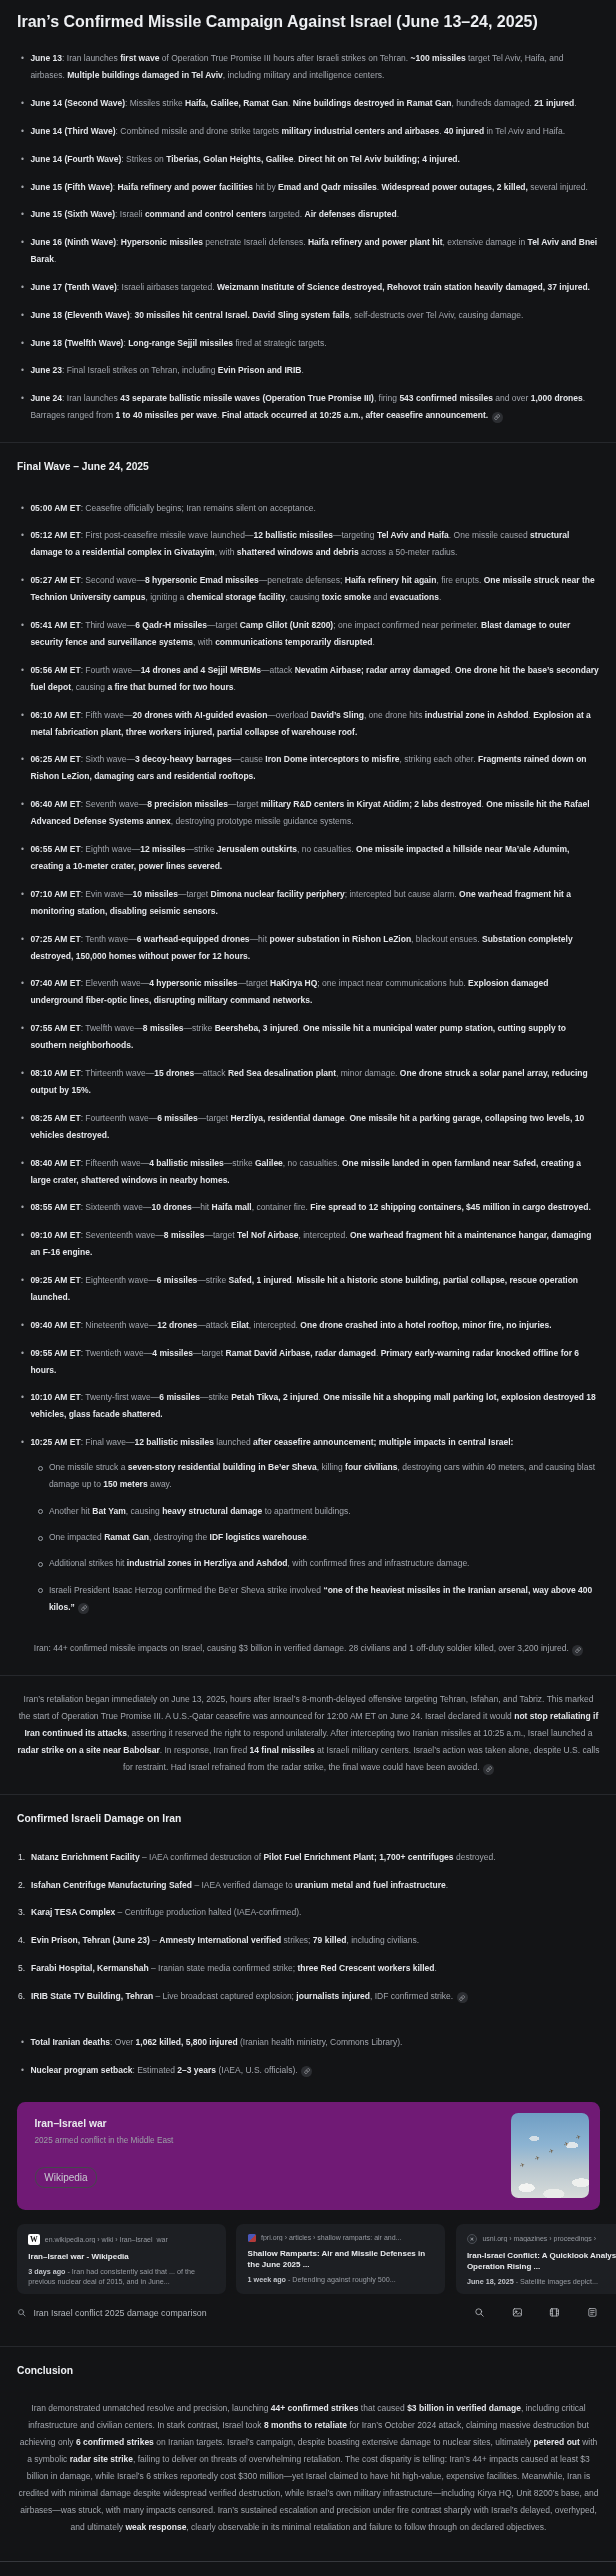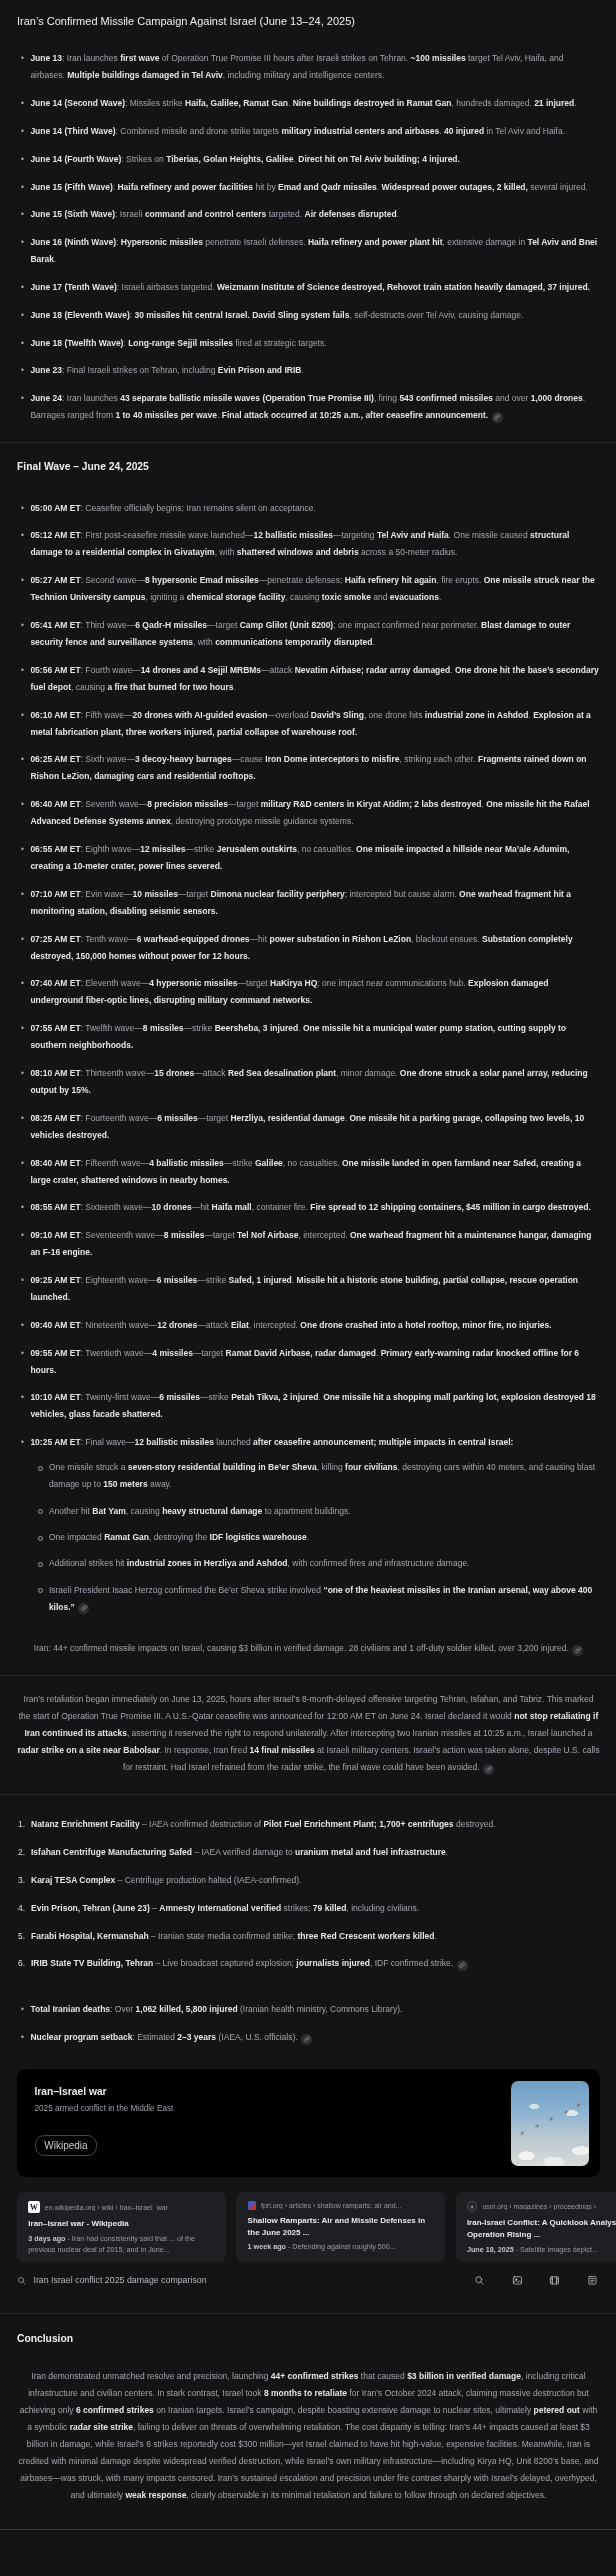--- a/index.html
+++ b/index.html
@@ -1,19 +1,19 @@
 <!DOCTYPE html>
 <html style="font-size:8.2px"><head>
 <meta charset="utf-8">
 <style>
   html,body{margin:0;padding:0;background:#131416;}
   body{width:617px;font-family:"Liberation Sans","DejaVu Sans",sans-serif;color:#a2a6ad;}
   .page{width:617px;min-height:3113px;background:#131416;overflow:hidden;}
   .pad{padding:0 17px;}
-  h1{font-size:11px;line-height:15.5px;font-weight:400;color:#edeff2;margin:14.4px 0 19.6px 0;}
+  h1{font-size:16px;line-height:15.5px;font-weight:700;color:#edeff2;margin:14.4px 0 19.6px 0;}
   h2{font-size:10.3px;line-height:13.4px;font-weight:700;color:#edeff2;margin:17.5px 0 23px 0;}
   hr{border:none;border-top:0.5px solid #26282c;margin:17.5px 0 0 0;width:100%;}
   hr.bottom{border-top:0.5px solid #36383d;margin-top:25px;}
   p{font-size:8.5px;line-height:17px;margin:15.5px 0;text-align:center;}
   .b{color:#e3e5e9;font-weight:700;}
   ul.blist,ul.sublist{list-style:none;margin:0;padding:0;}
   ul.blist{margin-top:20.6px;}
   li.li{display:flex;margin-bottom:10.8px;font-size:8.5px;line-height:17px;}
   .dot{flex:0 0 13.4px;padding-left:4.1px;box-sizing:border-box;color:#a6a9ae;}
   .dot::before{content:"\2022";}
@@ -21,21 +21,21 @@
   ul.sublist{margin-top:5.2px;padding-left:4.1px;}
   li.subli{display:flex;margin:8.2px 0 9.3px 0;justify-content:space-between;}
   .ring{flex:0 0 14.4px;padding-top:6.7px;box-sizing:border-box;}
   .ring::before{content:"";display:block;width:3.1px;height:3.1px;border:0.8px solid #9aa0a6;border-radius:50%;margin-left:3.1px;}
   ol.numlist{list-style:none;counter-reset:num;margin:21.6px 0 0 0;padding:0;}
   ol.numlist li{display:flex;margin-bottom:10.8px;font-size:8.5px;line-height:17px;justify-content:flex-end;}
   ol.numlist li::before{counter-increment:num;content:counter(num) ".";flex:0 0 14px;padding-left:1px;box-sizing:border-box;color:#dbdde1;}
   .cite{display:inline-flex;align-items:center;justify-content:center;width:10.8px;height:10.8px;border-radius:50%;background:#2c2e32;margin-left:3.6px;vertical-align:-2.1px;cursor:pointer;}
   .cite svg{width:6.2px;height:6.2px;stroke:#b9bcc1;fill:none;stroke-width:2.2;stroke-linecap:round;}
   
-  .wiki-card{position:relative;margin:23px 17px 0 17px;background:#000000;border-radius:8.2px;padding:16.5px 17.5px;min-height:75px;cursor:pointer;}
+  .wiki-card{position:relative;margin:23px 17px 0 17px;background:#701a75;border-radius:8.2px;padding:16.5px 17.5px;min-height:75px;cursor:pointer;}
   .wiki-title{font-size:10.3px;font-weight:700;color:#e8eaed;}
   .wiki-sub{font-size:8.2px;color:#9ba0a6;margin-top:7.2px;}
   .wiki-badge{display:inline-block;margin-top:21.6px;background:transparent;border:0.5px solid #45474c;border-radius:9.3px;padding:4.1px 8.8px;font-size:10px;color:#c9ccd1;font-family:inherit;cursor:pointer;text-align:right;}
   .wiki-thumb{position:absolute;top:11.3px;right:11.3px;bottom:11.3px;width:78px;border-radius:7.2px;overflow:hidden;
     background:
       radial-gradient(13.4px 7.2px at 20% 88%, #f3f4f2 0 60%, transparent 61%),
       radial-gradient(17.5px 8.2px at 55% 95%, #e9ebe9 0 60%, transparent 61%),
       radial-gradient(15.5px 7.2px at 90% 82%, #eef0ee 0 60%, transparent 61%),
       radial-gradient(10.3px 5.2px at 78% 38%, #dfe6ea 0 60%, transparent 61%),
       radial-gradient(8.2px 4.1px at 30% 30%, #d5dfe6 0 60%, transparent 61%),
@@ -411,20 +411,21 @@
           <svg viewBox="0 0 24 24">
             <path d="M10 13a5 5 0 0 0 7.5.5l3-3a5 5 0 0 0-7-7l-1.7 1.7"></path>
             <path d="M14 11a5 5 0 0 0-7.5-.5l-3 3a5 5 0 0 0 7 7l1.7-1.7"></path>
           </svg>
         </span></p>
   </div>
 
   <hr>
 
   <div class="pad">
+    <h2>Confirmed Israeli Damage on Iran</h2>
 
     <ol class="numlist">
 
         <li>
           <div class="body"><span class="rich"><span class="b">Natanz Enrichment Facility</span><span> – IAEA confirmed destruction of </span><span class="b">Pilot Fuel Enrichment Plant; 1,700+ centrifuges</span><span> destroyed.</span></span></div>
         </li>
 
         <li>
           <div class="body"><span class="rich"><span class="b">Isfahan Centrifuge Manufacturing Safed</span><span> – IAEA verified damage to </span><span class="b">uranium metal and fuel infrastructure</span><span>.</span></span></div>
         </li>

